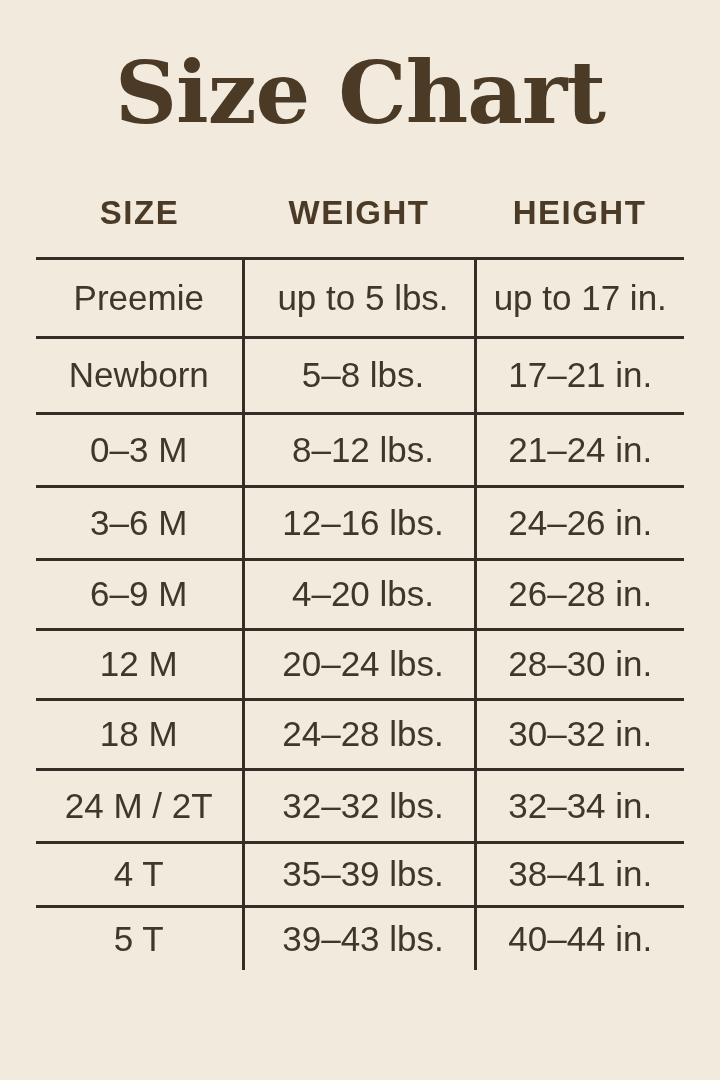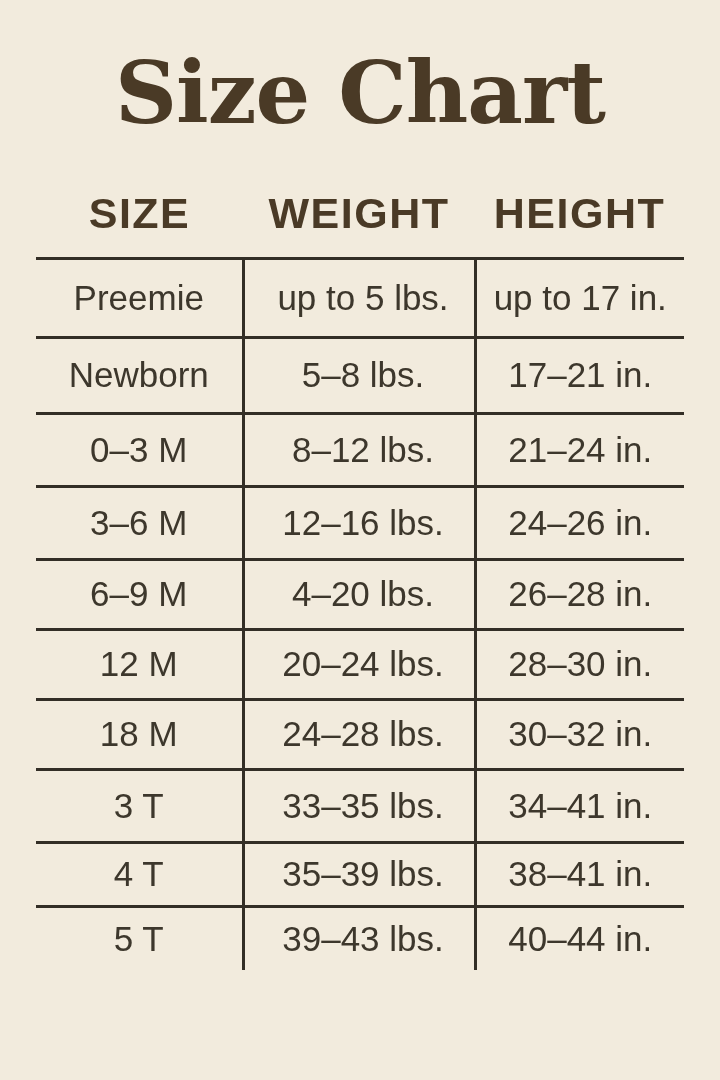--- a/index.html
+++ b/index.html
@@ -41,21 +41,21 @@
     width: 648px;
     border-collapse: collapse;
     table-layout: fixed;
     color: var(--color-table-text);
   }
   thead th {
     height: 88px;
     vertical-align: middle;
     text-align: center;
     font-weight: 700;
-    font-size: 43px;
+    font-size: 33px;
     letter-spacing: 1.5px;
     color: var(--color-title-text);
   }
   tbody tr { border-top: 3px solid var(--color-line); height: 73px; }
   tbody tr:nth-child(1) { height: 79px; }
   tbody tr:nth-child(2) { height: 76px; }
   tbody tr:nth-child(5), tbody tr:nth-child(6), tbody tr:nth-child(7) { height: 70px; }
   tbody tr:nth-child(9), tbody tr:nth-child(10) { height: 64px; }
   tbody tr:nth-child(11) { height: 62px; }
   tbody td {
@@ -120,23 +120,23 @@
         <td class="col-size">12 M</td>
         <td class="col-weight">20–24 lbs.</td>
         <td class="col-height">28–30 in.</td>
       </tr>
       <tr>
         <td class="col-size">18 M</td>
         <td class="col-weight">24–28 lbs.</td>
         <td class="col-height">30–32 in.</td>
       </tr>
       <tr>
-        <td class="col-size">3 T</td>
-        <td class="col-weight">33–35 lbs.</td>
-        <td class="col-height">34–41 in.</td>
+        <td class="col-size">24 M / 2T</td>
+        <td class="col-weight">32–32 lbs.</td>
+        <td class="col-height">32–34 in.</td>
       </tr>
       <tr>
         <td class="col-size">4 T</td>
         <td class="col-weight">35–39 lbs.</td>
         <td class="col-height">38–41 in.</td>
       </tr>
       <tr>
         <td class="col-size">5 T</td>
         <td class="col-weight">39–43 lbs.</td>
         <td class="col-height">40–44 in.</td>

